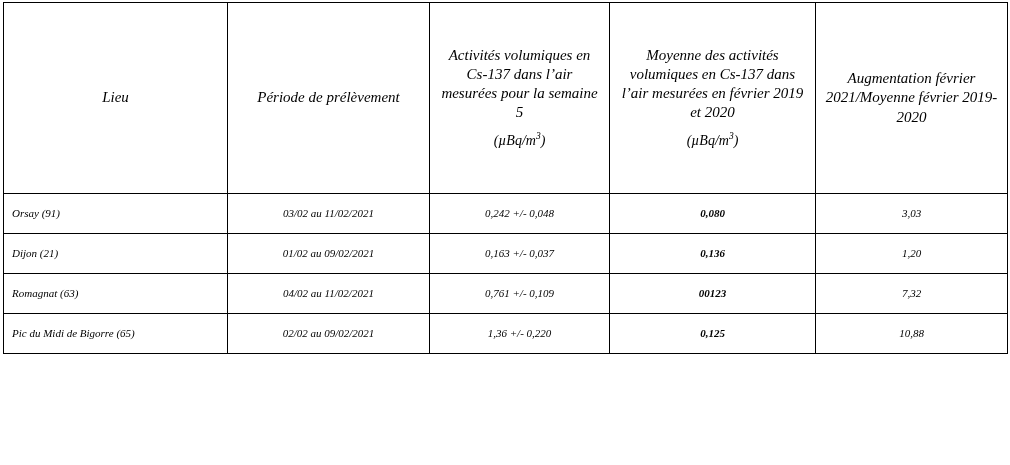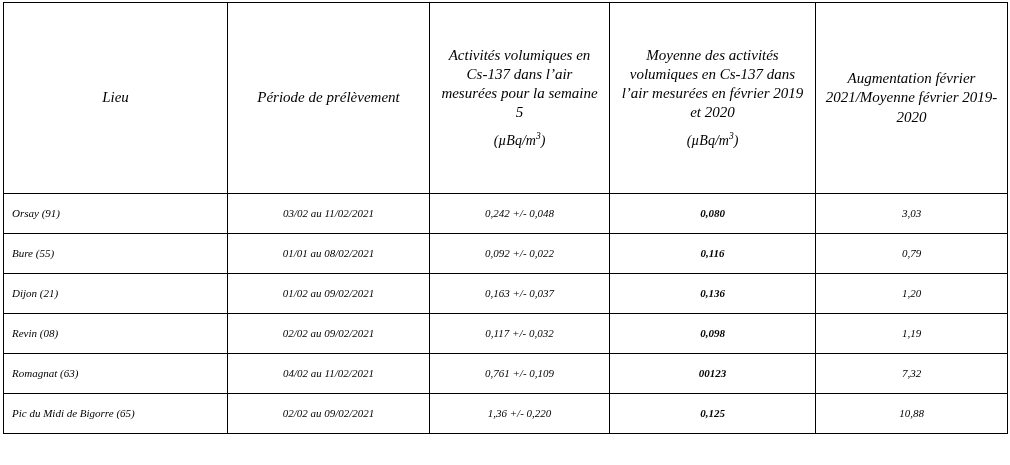--- a/index.html
+++ b/index.html
@@ -130,43 +130,29 @@
       </tr>
 
       <tr class="data-row">
         <td class="cell-lieu">Orsay (91)</td>
         <td class="cell-periode">03/02 au 11/02/2021</td>
         <td class="cell-act"><span class="val-bold">0,242</span> <span class="val-unc">+/- 0,048</span></td>
         <td class="cell-moy">0,080</td>
         <td class="cell-aug">3,03</td>
       </tr>
 
-      <tr class="data-row">
-        <td class="cell-lieu">Bure (55)</td>
-        <td class="cell-periode">01/01 au 08/02/2021</td>
-        <td class="cell-act"><span class="val-bold">0,092</span> <span class="val-unc">+/- 0,022</span></td>
-        <td class="cell-moy">0,116</td>
-        <td class="cell-aug">0,79</td>
-      </tr>
 
       <tr class="data-row">
         <td class="cell-lieu">Dijon (21)</td>
         <td class="cell-periode">01/02 au 09/02/2021</td>
         <td class="cell-act"><span class="val-bold">0,163</span> <span class="val-unc">+/- 0,037</span></td>
         <td class="cell-moy">0,136</td>
         <td class="cell-aug">1,20</td>
       </tr>
 
-      <tr class="data-row">
-        <td class="cell-lieu">Revin (08)</td>
-        <td class="cell-periode">02/02 au 09/02/2021</td>
-        <td class="cell-act"><span class="val-bold">0,117</span> <span class="val-unc">+/- 0,032</span></td>
-        <td class="cell-moy">0,098</td>
-        <td class="cell-aug">1,19</td>
-      </tr>
 
 
       <tr class="data-row">
         <td class="cell-lieu">Romagnat (63)</td>
         <td class="cell-periode">04/02 au 11/02/2021</td>
         <td class="cell-act"><span class="val-bold">0,761</span> <span class="val-unc">+/- 0,109</span></td>
         <td class="cell-moy">00123</td>
         <td class="cell-aug">7,32</td>
       </tr>
 

